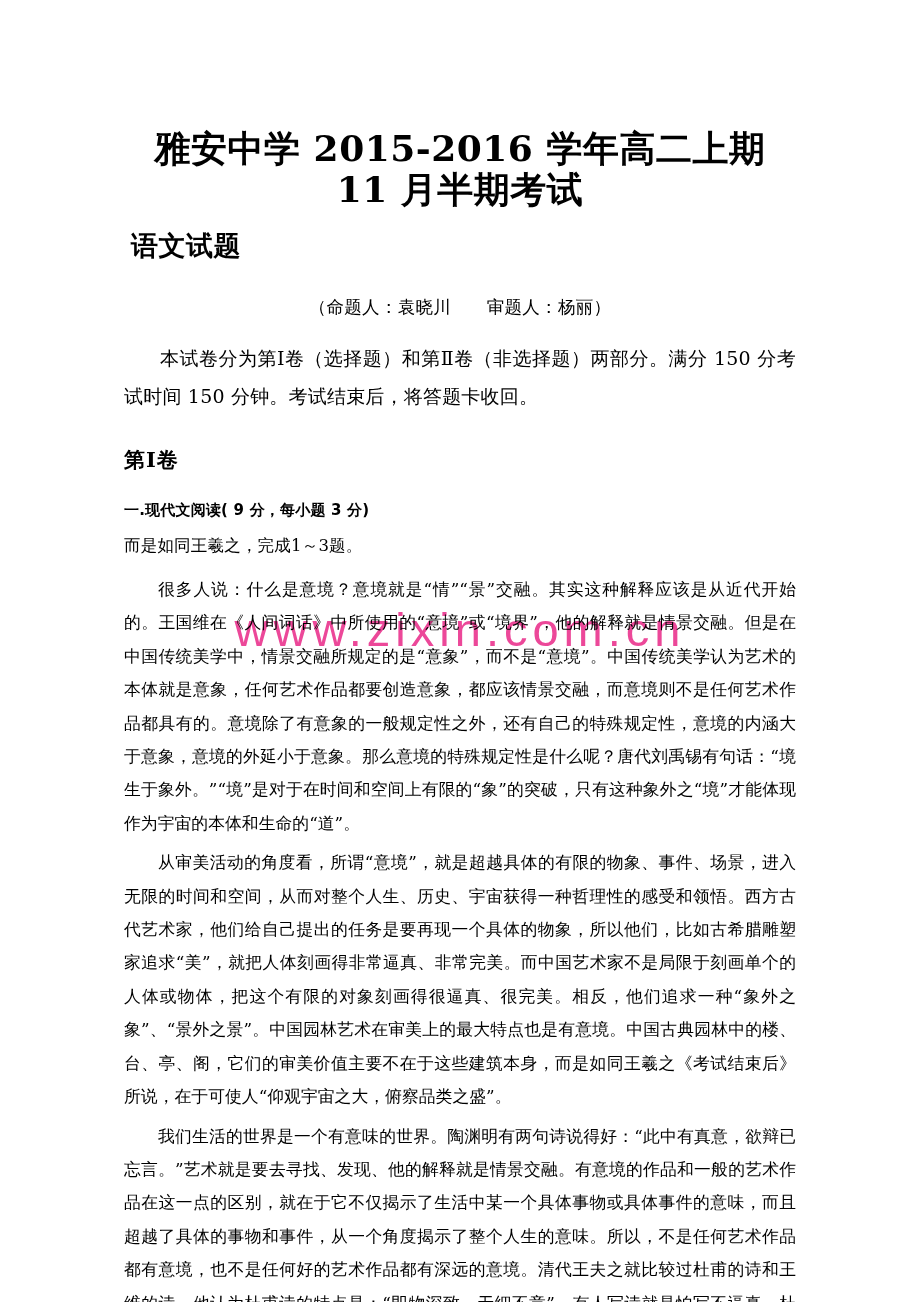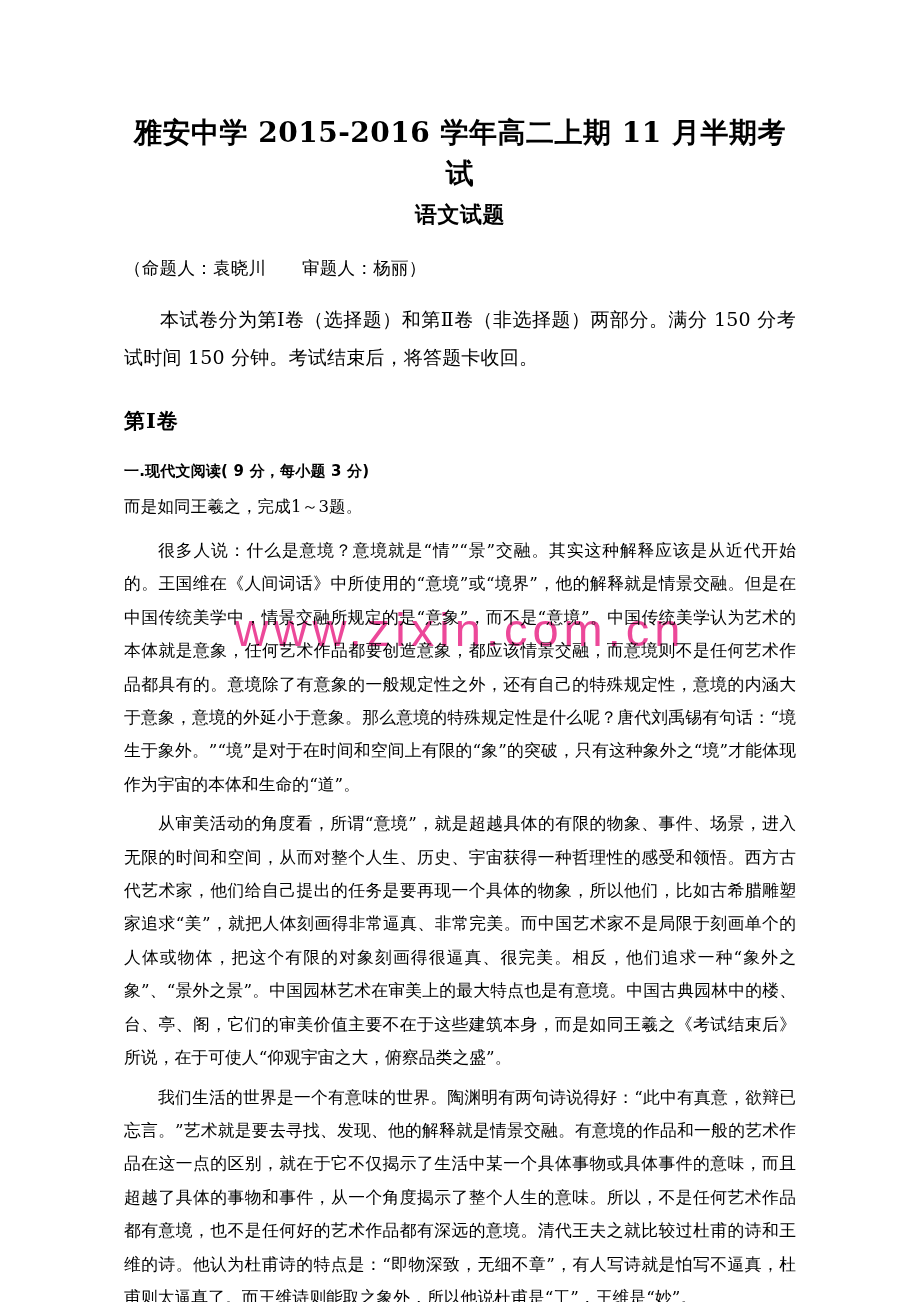--- a/index.html
+++ b/index.html
@@ -39,42 +39,42 @@
     letter-spacing: 5px;
     color: #ec4899;
     font-weight: 400;
     white-space: nowrap;
     pointer-events: none;
     z-index: 0;
     user-select: none;
   }
   
   .doc-title {
-    margin: 0;
+    margin: 16px;
     padding-top: 112px;
     text-align: center;
     font-family: "DejaVu Serif", "Liberation Serif", serif;
     font-weight: bold;
-    font-size: 28px;
+    font-size: 36px;
     line-height: 41px;
     letter-spacing: 0.5px;
   }
   .doc-subtitle {
-    margin: 0;
-    text-align: center;
+    margin: 7px;
+    text-align: left;
     font-family: "DejaVu Serif", "Liberation Serif", serif;
     font-weight: bold;
-    font-size: 22px;
+    font-size: 27px;
     line-height: 40px;
     letter-spacing: 0.5px;
   }
   .byline {
     margin: 0;
     padding-top: 20px;
-    text-align: left;
+    text-align: center;
     font-size: 17.5px;
     line-height: 28px;
     letter-spacing: 0.3px;
   }
   
   .intro {
     margin: 0;
     padding-top: 18px;
     font-size: 19px;
     line-height: 38px;

